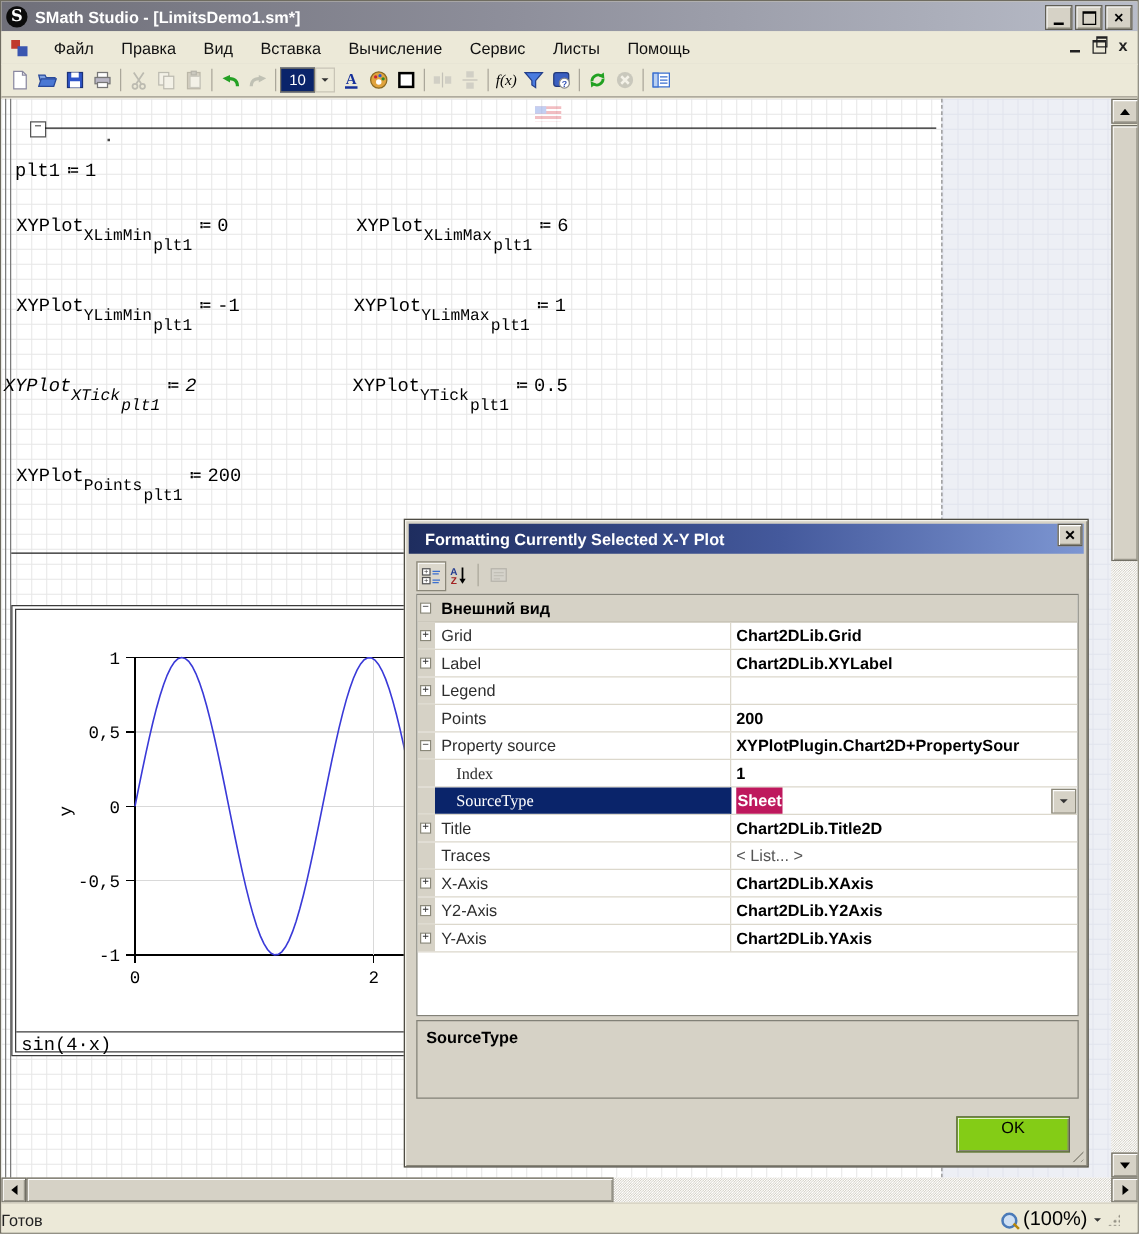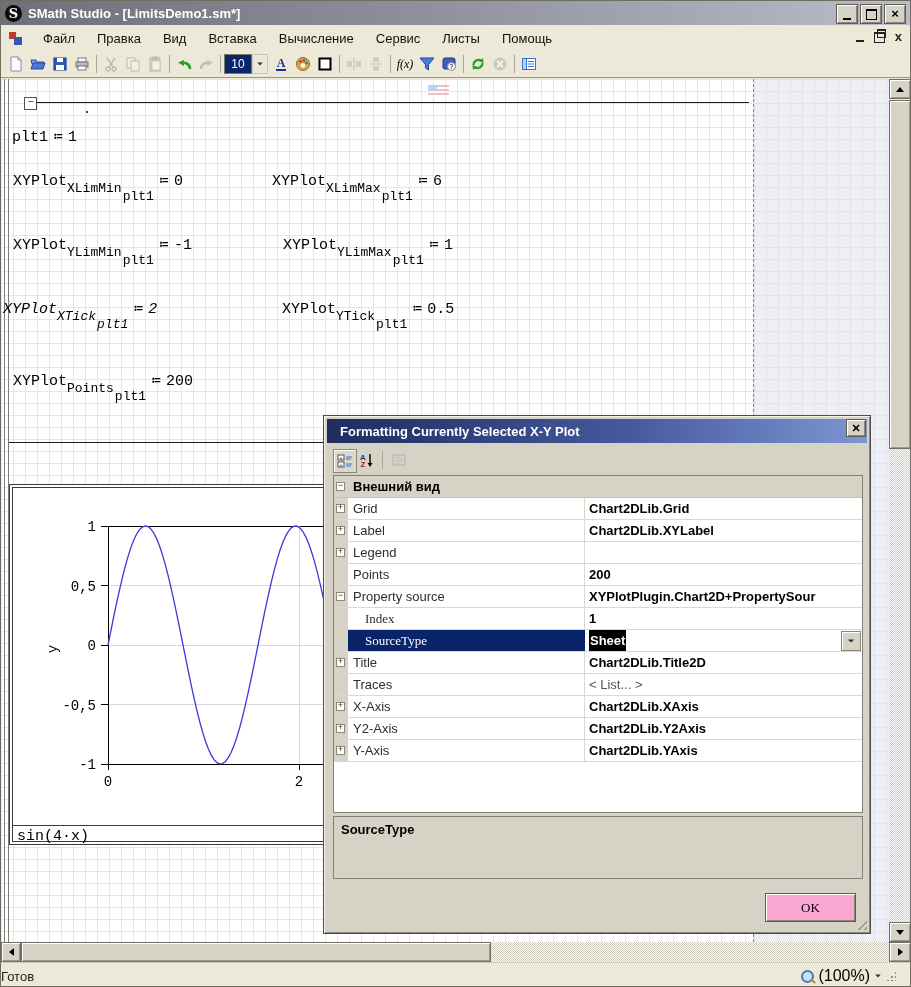--- a/index.html
+++ b/index.html
@@ -93,28 +93,28 @@
     font-family:"Liberation Mono",monospace;box-sizing:border-box;}
   .pglabel{width:237px;flex:0 0 auto;border-right:1px solid #dcd8cc;padding:3px 0 0 5px;
     box-sizing:border-box;color:#2e2e2e;white-space:nowrap;overflow:hidden;}
   .pglabel.indent{padding-left:17px;font-family:Liberation Serif, serif;}
   .pgvalue{flex:1;padding:3px 0 0 4px;box-sizing:border-box;font-weight:bold;color:#000;
     white-space:nowrap;overflow:hidden;position:relative;}
   .pgvalue.muted{font-weight:normal;color:#555;}
   .pgrow.cat{background:#d6d2c6;border-bottom:1px solid #c5c1b4;}
   .pgrow.cat .pgcatlabel{font-weight:bold;color:#000;padding:3px 0 0 5px;}
   .pgrow.sel .pglabel{background:#0a246a;color:#fff;border-right-color:#0a246a;}
-  .hl{background:#000000;color:#fff;padding:8px 1px;}
+  .hl{background:#be185d;color:#fff;padding:8px 1px;}
   .ddbtn{position:absolute;right:1px;top:1px;width:18px;height:18px;background:#d6d2c6;
     border:1px solid #8a8779;box-shadow:inset 1px 1px 0 #fff;display:flex;align-items:center;justify-content:center;}
   #dlgdesc{position:absolute;left:9px;top:400px;width:530px;height:63px;border:1px solid #828177;
     box-sizing:border-box;padding:5px 7px;font-size:13px;}
-  #okbtn{position:absolute;left:441px;top:477px;width:89px;height:27px;background:#f9a8d4;
+  #okbtn{position:absolute;left:441px;top:477px;width:89px;height:27px;background:#84cc16;
     border:1px solid #5f5d54;box-shadow:inset 1px 1px 0 #fff, inset -1px -1px 0 #8a8779;
-    font-size:13px;color:#000;display:flex;align-items:center;justify-content:center;font-family:Liberation Serif, serif;}
+    font-size:13px;color:#000;display:flex;align-items:flex-start;justify-content:center;}
   .gripdiag{width:13px;height:13px;
     background-image:repeating-linear-gradient(135deg,#9a978b 0 1px,transparent 1px 4px);
     clip-path:polygon(100% 0,100% 100%,0 100%);}
   
   .sbtn{background:#d6d2c6;border:1px solid #716f64;box-shadow:inset 1px 1px 0 #fff, inset -1px -1px 0 #9b988c;
     display:flex;align-items:center;justify-content:center;box-sizing:border-box;}
   .hatch{background-color:#fff;
     background-image:linear-gradient(45deg,#cdc9bd 25%,transparent 25%,transparent 75%,#cdc9bd 75%),
                      linear-gradient(45deg,#cdc9bd 25%,transparent 25%,transparent 75%,#cdc9bd 75%);
     background-size:2px 2px;background-position:0 0,1px 1px;}
@@ -325,21 +325,21 @@
   <div class="abs" style="left:85px;top:110px;width:2px;height:2px;background:#444;"></div>
   <div class="abs sectline" style="left:8px;top:441px;width:740px;"></div>
 
   <div class="abs expr mono" style="left:11px;top:126px;">
     <span>plt1</span><span class="asg">≔</span><span class="val">1</span>
   </div>
 
   <div class="abs expr mono" style="left:12px;top:170px;">
     <span>XYPlot</span><span class="s1">XLimMin</span><span class="s2">plt1</span><span class="asg">≔</span><span class="val">0</span>
   </div>
-  <div class="abs expr mono" style="left:271px;top:170px;">
+  <div class="abs expr mono" style="left:284px;top:170px;">
     <span>XYPlot</span><span class="s1">XLimMax</span><span class="s2">plt1</span><span class="asg">≔</span><span class="val">6</span>
   </div>
   <div class="abs expr mono" style="left:12px;top:234px;">
     <span>XYPlot</span><span class="s1">YLimMin</span><span class="s2">plt1</span><span class="asg">≔</span><span class="val">-1</span>
   </div>
   <div class="abs expr mono" style="left:282px;top:234px;">
     <span>XYPlot</span><span class="s1">YLimMax</span><span class="s2">plt1</span><span class="asg">≔</span><span class="val">1</span>
   </div>
   <div class="abs expr mono" style="left:2px;top:298px;font-style:italic;">
     <span>XYPlot</span><span class="s1">XTick</span><span class="s2">plt1</span><span class="asg">≔</span><span class="val">2</span>

